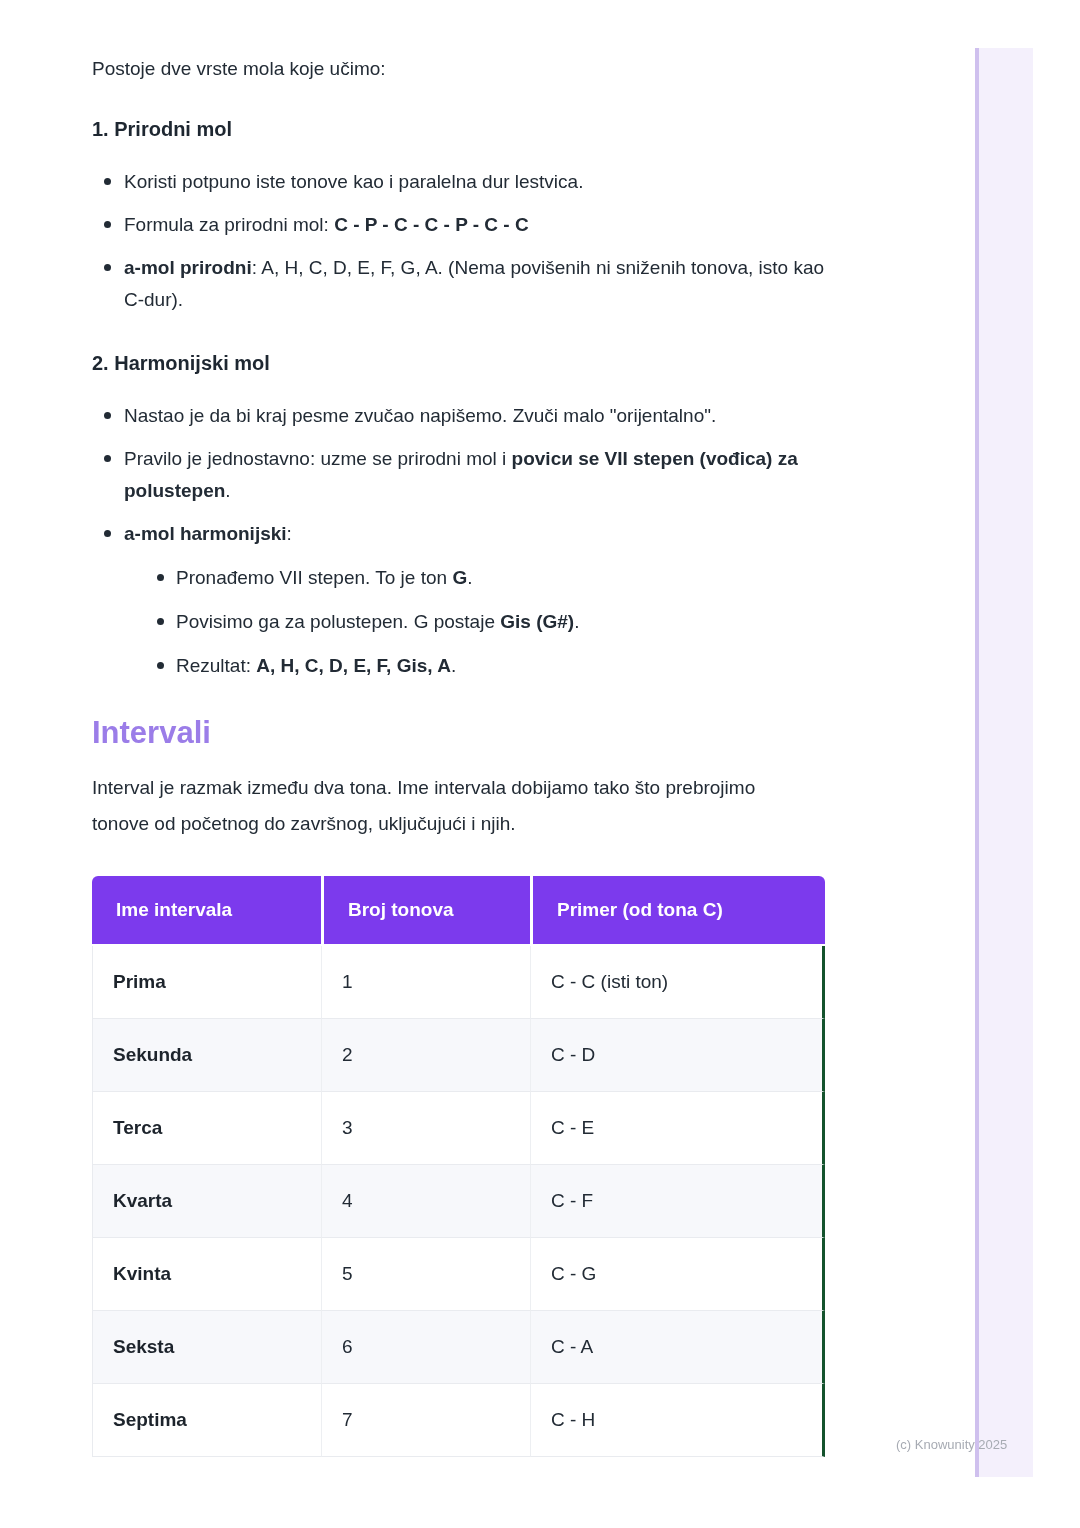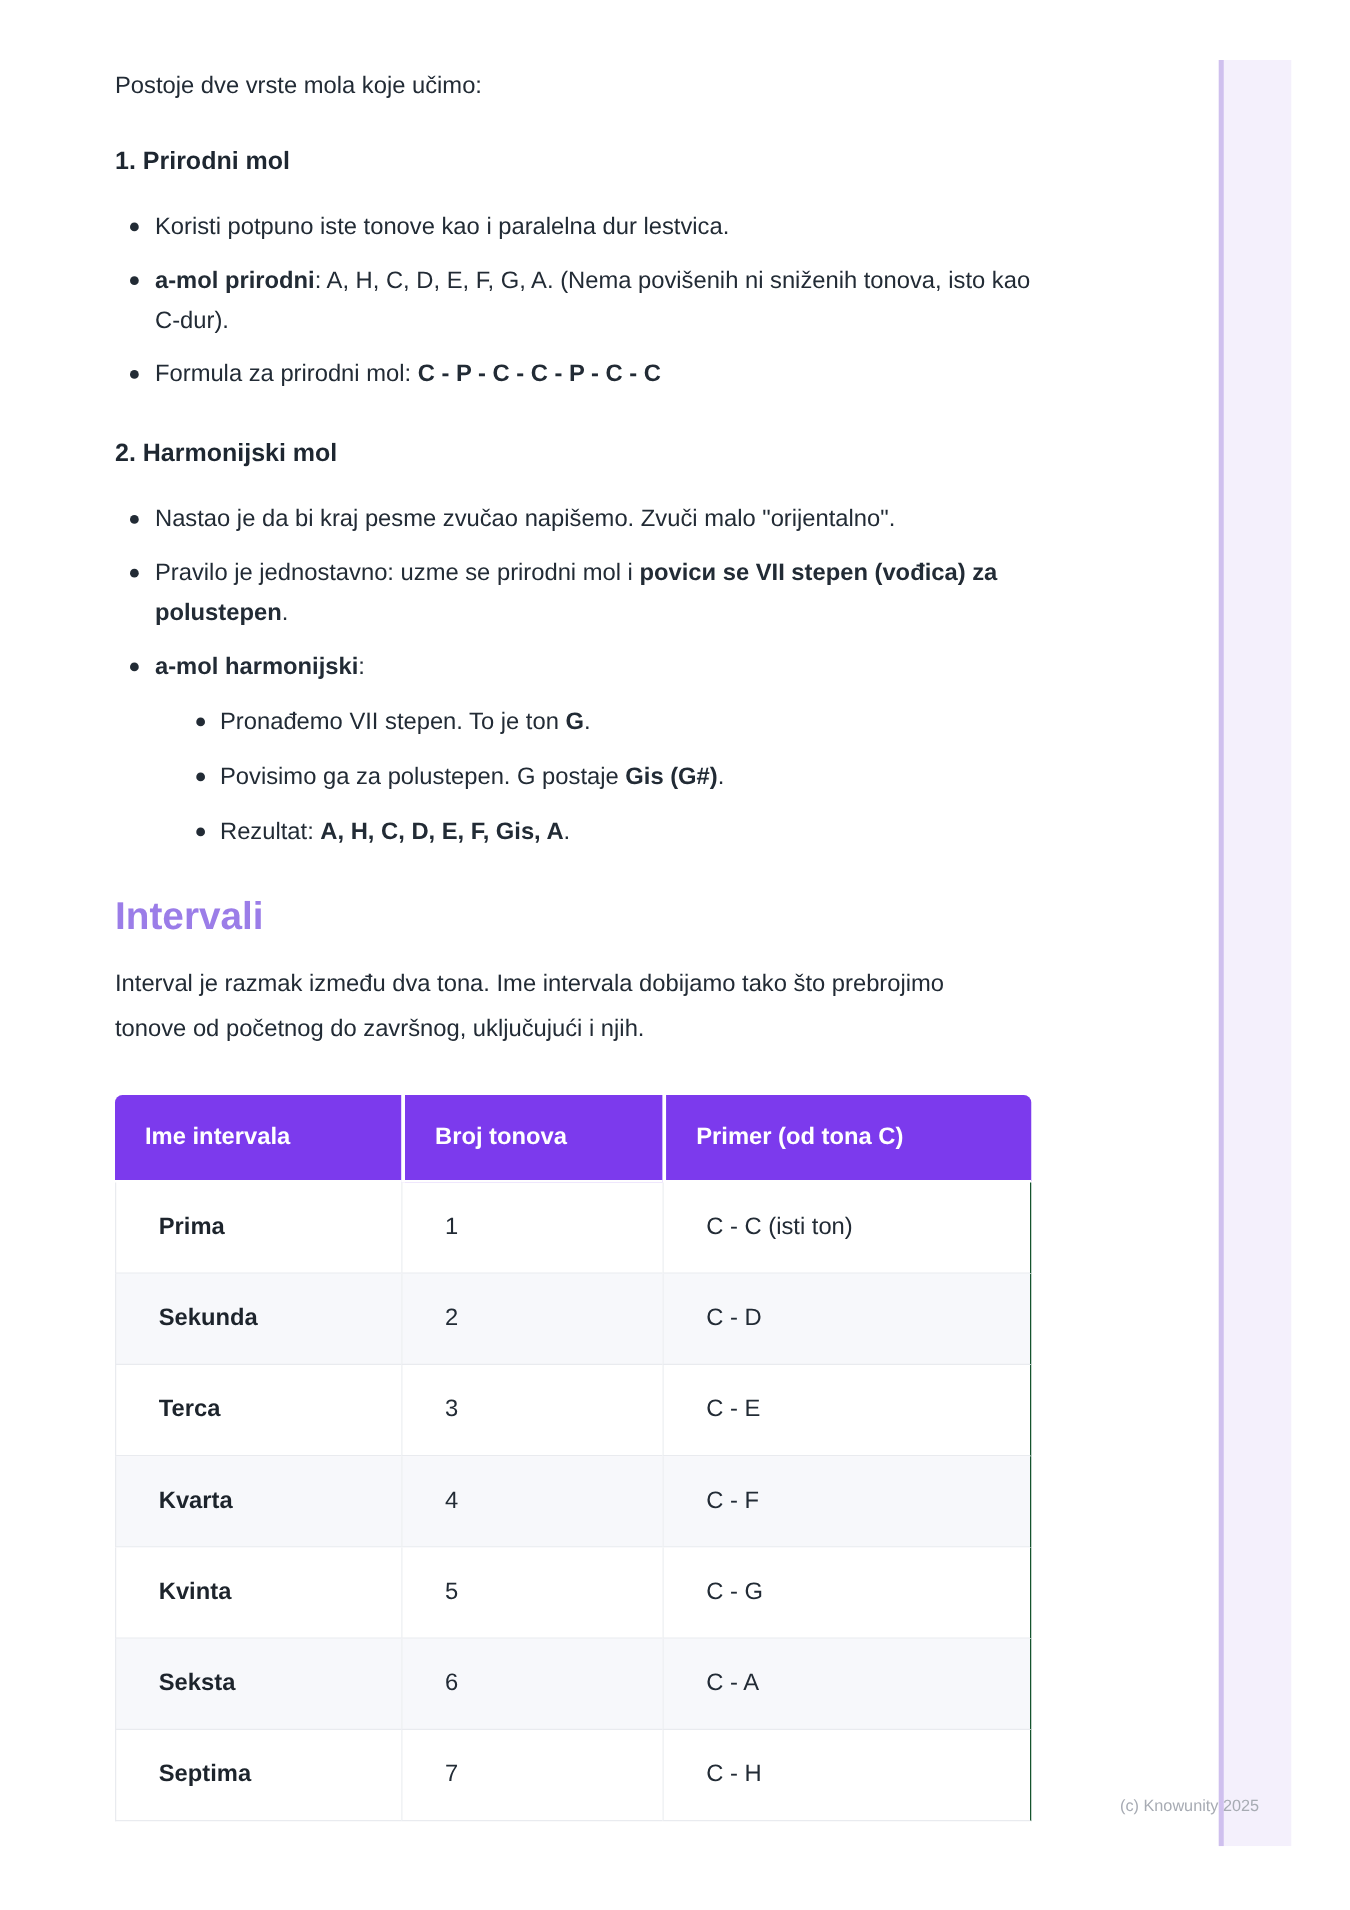--- a/index.html
+++ b/index.html
@@ -41,48 +41,48 @@
   table.ivt { margin-top:34px; width:733px; border-collapse:separate; border-spacing:0; table-layout:fixed; }
   table.ivt th {
     background:#7c3aed; color:#ffffff; text-align:left; font-weight:bold;
     font-size:19px; height:70px; padding:0 24px; box-sizing:border-box;
     border-bottom:2px solid #ffffff;
   }
   table.ivt th + th { border-left:3px solid #ffffff;margin-top:32px; }
   table.ivt th:first-child { border-top-left-radius:6px; }
   table.ivt th:last-child { border-top-right-radius:6px; }
   table.ivt td {
-    height:73px; padding:0 34px; box-sizing:border-box; font-size:19px;
+    height:73px; padding:0 20px; box-sizing:border-box; font-size:19px;
     vertical-align:middle; background:#ffffff;
     border-bottom:1px solid #e9ebef;
   }
   table.ivt td:first-child { font-weight:bold; color:#1d242c; border-left:1px solid #e9ebef; }
-  table.ivt td:last-child { border-right:1px solid #14532d; }
+  table.ivt td:last-child { border-right:3px solid #14532d; }
   table.ivt td + td { border-left:1px solid #edeff2; }
   table.ivt tbody tr:nth-child(even) td { background:#f7f8fb; }
 
   .copyright {
     position:absolute; top:1437px; left:896px; z-index:3;
     font-size:13px; color:#a7abb3; white-space:nowrap;
   }
 </style>
 </head>
 <body>
 
 <div class="clip">
   <div class="side-strip"></div>
 
   <div class="content">
     <p class="intro">Postoje dve vrste mola koje učimo:</p>
 
     <h3 class="sec">1. Prirodni mol</h3>
     <ul class="blist">
         <li><span class="seg">Koristi potpuno iste tonove kao i paralelna dur lestvica.</span></li>
+        <li><span class="seg">Formula za prirodni mol: </span><span class="seg-b">C - P - C - C - P - C - C</span></li>
         <li><span class="seg-b">a-mol prirodni</span><span class="seg">: A, H, C, D, E, F, G, A. (Nema povišenih ni sniženih tonova, isto kao C-dur).</span></li>
-        <li><span class="seg">Formula za prirodni mol: </span><span class="seg-b">C - P - C - C - P - C - C</span></li>
       </ul>
 
     <h3 class="sec">2. Harmonijski mol</h3>
     <ul class="blist">
       <li><span class="seg">Nastao je da bi kraj pesme zvučao napišemo. Zvuči malo "orijentalno".</span></li>
         <li><span class="seg">Pravilo je jednostavno: uzme se prirodni mol i </span><span class="seg-b">povicи se VII stepen (vođica) za polustepen</span><span class="seg">.</span></li>
         <li><span class="seg-b">a-mol harmonijski</span><span class="seg">:</span><ul class="sublist">
             <li><span class="seg">Pronađemo VII stepen. To je ton </span><span class="seg-b">G</span><span class="seg">.</span></li>
             <li><span class="seg">Povisimo ga za polustepen. G postaje </span><span class="seg-b">Gis (G#)</span><span class="seg">.</span></li>
             <li><span class="seg">Rezultat: </span><span class="seg-b">A, H, C, D, E, F, Gis, A</span><span class="seg">.</span></li>

